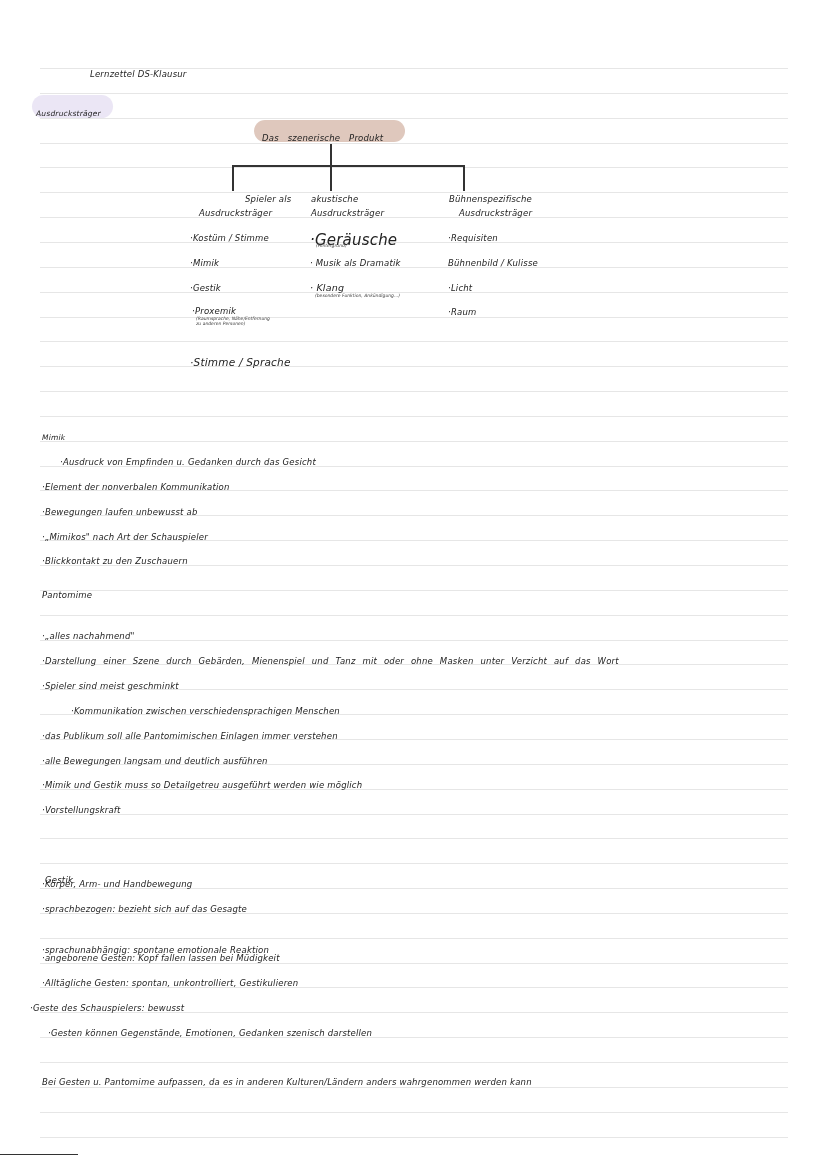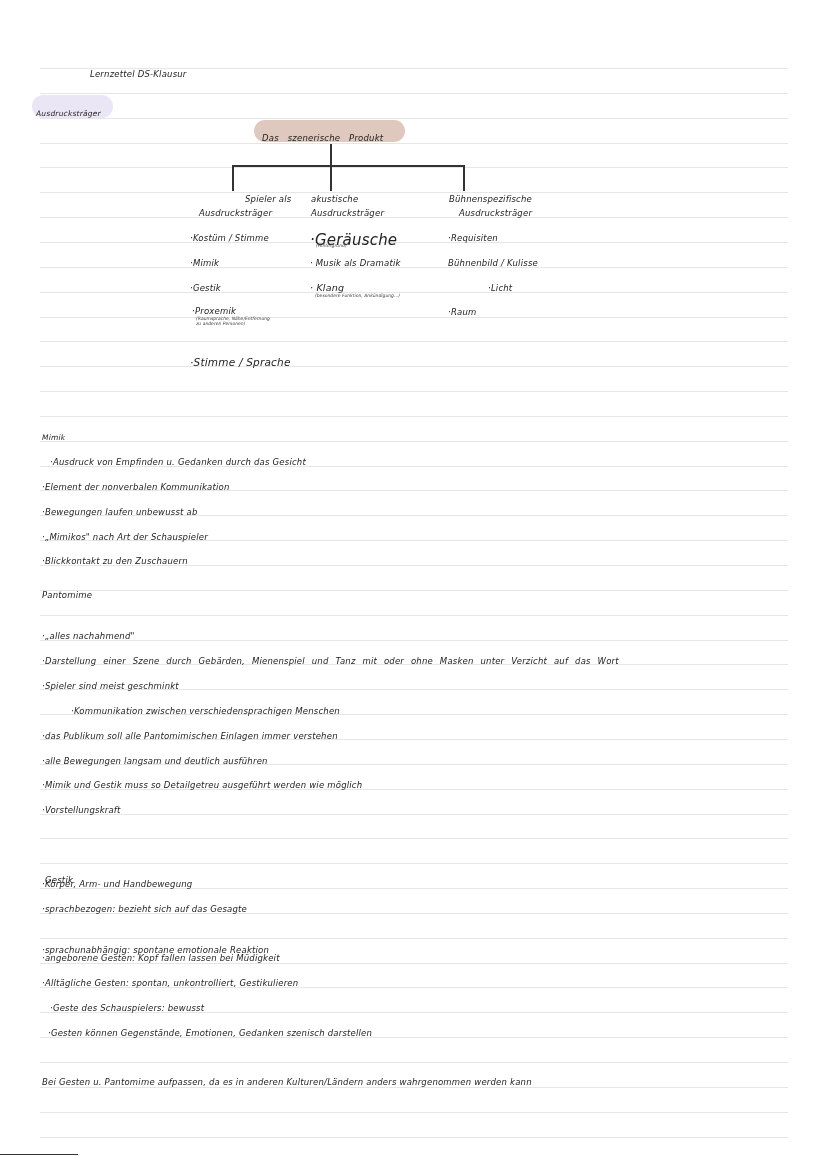--- a/index.html
+++ b/index.html
@@ -101,27 +101,27 @@
   <div class="t" style="left:310px; top:259px;">· Musik als Dramatik</div>
   <div class="t" style="left:310px; top:283px; font-size:9.5px;">· Klang</div>
   <div class="sub" style="left:315px; top:294px;">(besondere Funktion, Ankündigung...)</div>
 </div>
 
 <div>
   <div class="t" style="left:449px; top:195px;">Bühnenspezifische</div>
   <div class="t" style="left:459px; top:209px;">Ausdrucksträger</div>
   <div class="t" style="left:448px; top:234px;">·Requisiten</div>
   <div class="t" style="left:448px; top:259px;">Bühnenbild / Kulisse</div>
-  <div class="t" style="left:448px; top:284px;margin-left:40px;">·Licht</div>
+  <div class="t" style="left:448px; top:284px;">·Licht</div>
   <div class="t" style="left:448px; top:308px;">·Raum</div>
 </div>
 
 <div>
   <div class="t s" style="left:42px; top:434px;">Mimik</div>
-  <div class="t" style="left:50px; top:458px;">·Ausdruck von Empfinden u. Gedanken durch das Gesicht</div>
+  <div class="t" style="left:60px; top:458px;">·Ausdruck von Empfinden u. Gedanken durch das Gesicht</div>
   <div class="t" style="left:42px; top:483px;">·Element der nonverbalen Kommunikation</div>
   <div class="t" style="left:42px; top:508px;">·Bewegungen laufen unbewusst ab</div>
   <div class="t" style="left:42px; top:533px;">·„Mimikos" nach Art der Schauspieler</div>
   <div class="t" style="left:42px; top:557px;">·Blickkontakt zu den Zuschauern</div>
 </div>
 
 <div>
   <div class="t" style="left:42px; top:591px;">Pantomime</div>
   <div class="t" style="left:42px; top:632px;">·„alles nachahmend"</div>
   <div class="t" style="left:42px; top:657px; word-spacing:4px;">·Darstellung einer Szene durch Gebärden, Mienenspiel und Tanz mit oder ohne Masken unter Verzicht auf das Wort</div>
@@ -133,19 +133,19 @@
   <div class="t" style="left:42px; top:806px;">·Vorstellungskraft</div>
 </div>
 
 <div>
   <div class="t" style="left:45px; top:876px;">Gestik</div>
   <div class="t" style="left:42px; top:880px;">·Körper, Arm- und Handbewegung</div>
   <div class="t" style="left:42px; top:905px;">·sprachbezogen: bezieht sich auf das Gesagte</div>
   <div class="t" style="left:42px; top:930px;margin-top:16px;">·sprachunabhängig: spontane emotionale Reaktion</div>
   <div class="t" style="left:42px; top:954px;">·angeborene Gesten: Kopf fallen lassen bei Müdigkeit</div>
   <div class="t" style="left:42px; top:979px;">·Alltägliche Gesten: spontan, unkontrolliert, Gestikulieren</div>
-  <div class="t" style="left:50px; top:1004px;">·Geste des Schauspielers: bewusst</div>
+  <div class="t" style="left:30px; top:1004px;">·Geste des Schauspielers: bewusst</div>
   <div class="t" style="left:48px; top:1029px;">·Gesten können Gegenstände, Emotionen, Gedanken szenisch darstellen</div>
 </div>
 
 <div class="t" style="left:42px; top:1078px;">Bei Gesten u. Pantomime aufpassen, da es in anderen Kulturen/Ländern anders wahrgenommen werden kann</div>
 
 <div class="footline"></div>
 
 </body></html>

